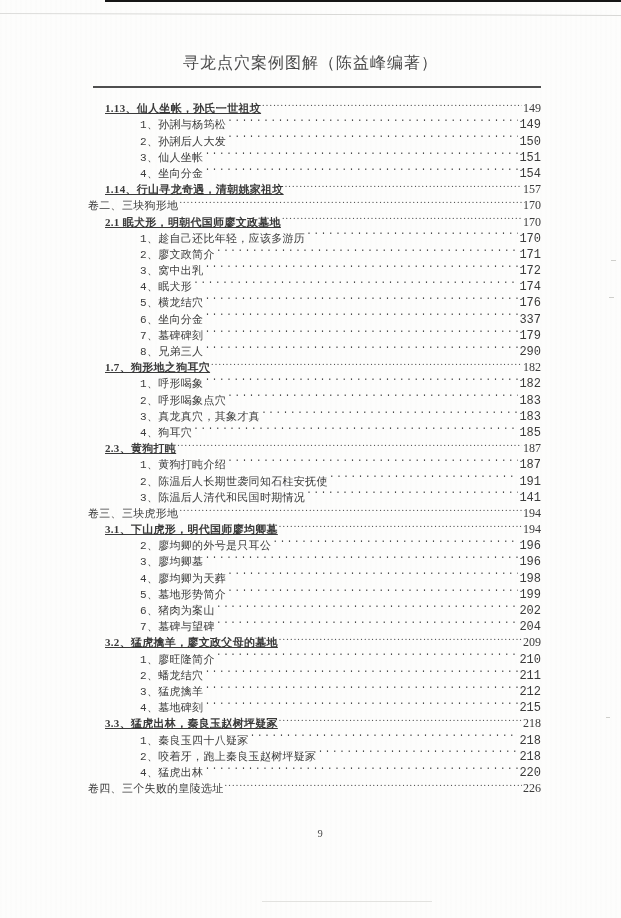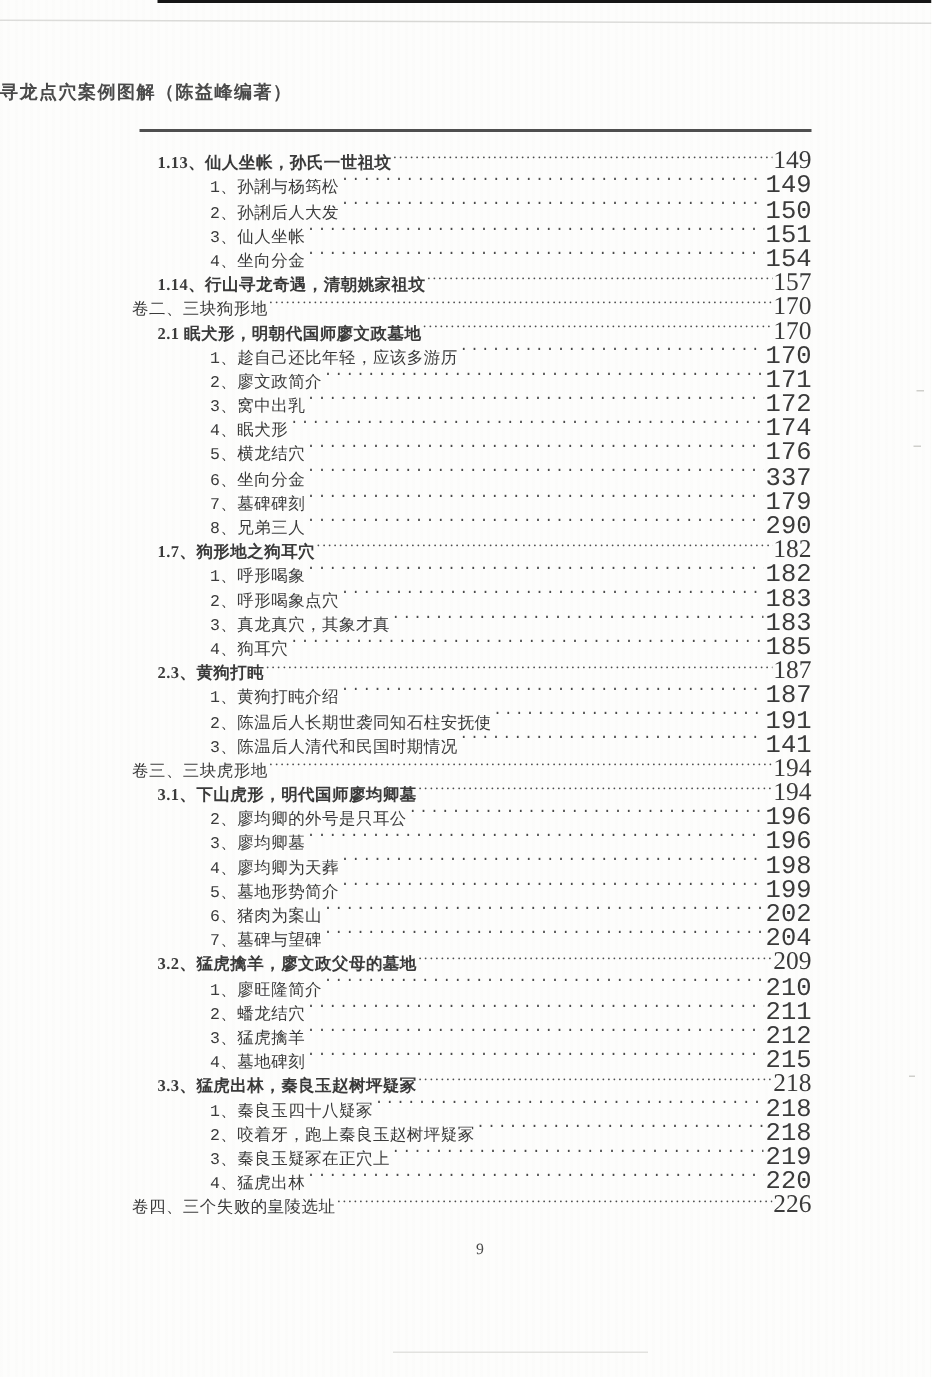--- a/index.html
+++ b/index.html
@@ -47,24 +47,25 @@
     height: 1px; width: 5px;
   }
   .edge-dash.d1 { left: 611px; top: 260px; }
   .edge-dash.d2 { left: 609px; top: 297px; }
   .edge-dash.d3 { left: 606px; top: 717px; width: 4px; }
 
   .header {
     position: absolute;
     left: 0; top: 53px;
     width: 621px;
-    font-size: 12px;
+    text-align: center;
+    font-size: 16px;
     letter-spacing: 1px;
     color: #4a4a4a;
-    font-weight: bold;
+    font-weight: normal;
   }
   .header-rule {
     position: absolute;
     left: 93px; top: 86px;
     width: 448px; height: 2px;
     background: #4f4f4f;
   }
   .toc {
     position: absolute;
     left: 88px; top: 96px;
@@ -77,42 +78,42 @@
     line-height: 16.2px;
     font-size: 11px;
     white-space: nowrap;
   }
   .row .label {
     flex: 0 0 auto;
     letter-spacing: 0.3px;
   }
   .level-volume  { padding-left: 0; justify-content: center; }
   .level-section { padding-left: 17px; }
-  .level-section .label { font-weight: bold; color: #3a3a3a; }
+  .level-section .label { font-weight: bold; color: #3a3a3a; text-decoration: underline; }
   .level-volume .label { color: #3a3a3a; }
   .level-sub     { padding-left: 52px; font-family: Liberation Mono, monospace; }
   .row .dots {
     flex: 1 1 auto;
     overflow: hidden;
     height: 16.2px;
     margin: 0 1px;
     position: relative;
   }
   .row .dots::after {
     content: "..........................................................................................................................................................";
     font-size: 10px;
     letter-spacing: 1.2px;
     color: #4a4a4a;
     position: absolute;
     left: 0; bottom: 1px;
   }
   .row .pagenum {
     flex: 0 0 auto;
     text-align: right;
-    font-size: 17px;
+    font-size: 12px;
     color: #3b3b3b;
   }
   .footer {
     position: absolute;
     left: 0; top: 828px;
     width: 640px;
     text-align: center;
     font-size: 10.5px;
     color: #4a4a4a;
   }
@@ -330,25 +331,20 @@
         <span class="label">1、秦良玉四十八疑冢</span>
         <span class="dots"></span>
         <span class="pagenum">218</span>
       </div>
       <div class="row level-sub">
         <span class="label">2、咬着牙，跑上秦良玉赵树坪疑冢</span>
         <span class="dots"></span>
         <span class="pagenum">218</span>
       </div>
       <div class="row level-sub">
-        <span class="label">3、秦良玉疑冢在正穴上</span>
-        <span class="dots"></span>
-        <span class="pagenum">219</span>
-      </div>
-      <div class="row level-sub">
         <span class="label">4、猛虎出林</span>
         <span class="dots"></span>
         <span class="pagenum">220</span>
       </div>
       <div class="row level-volume">
         <span class="label">卷四、三个失败的皇陵选址</span>
         <span class="dots"></span>
         <span class="pagenum">226</span>
       </div>
     </div>

